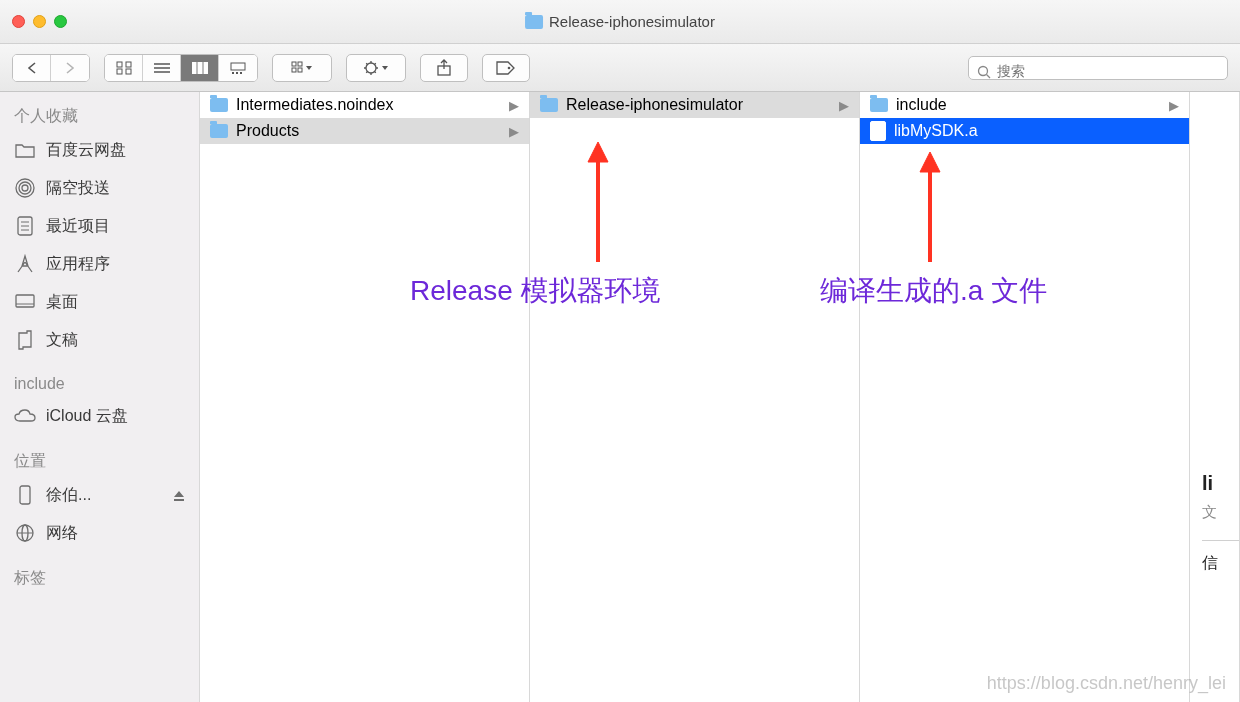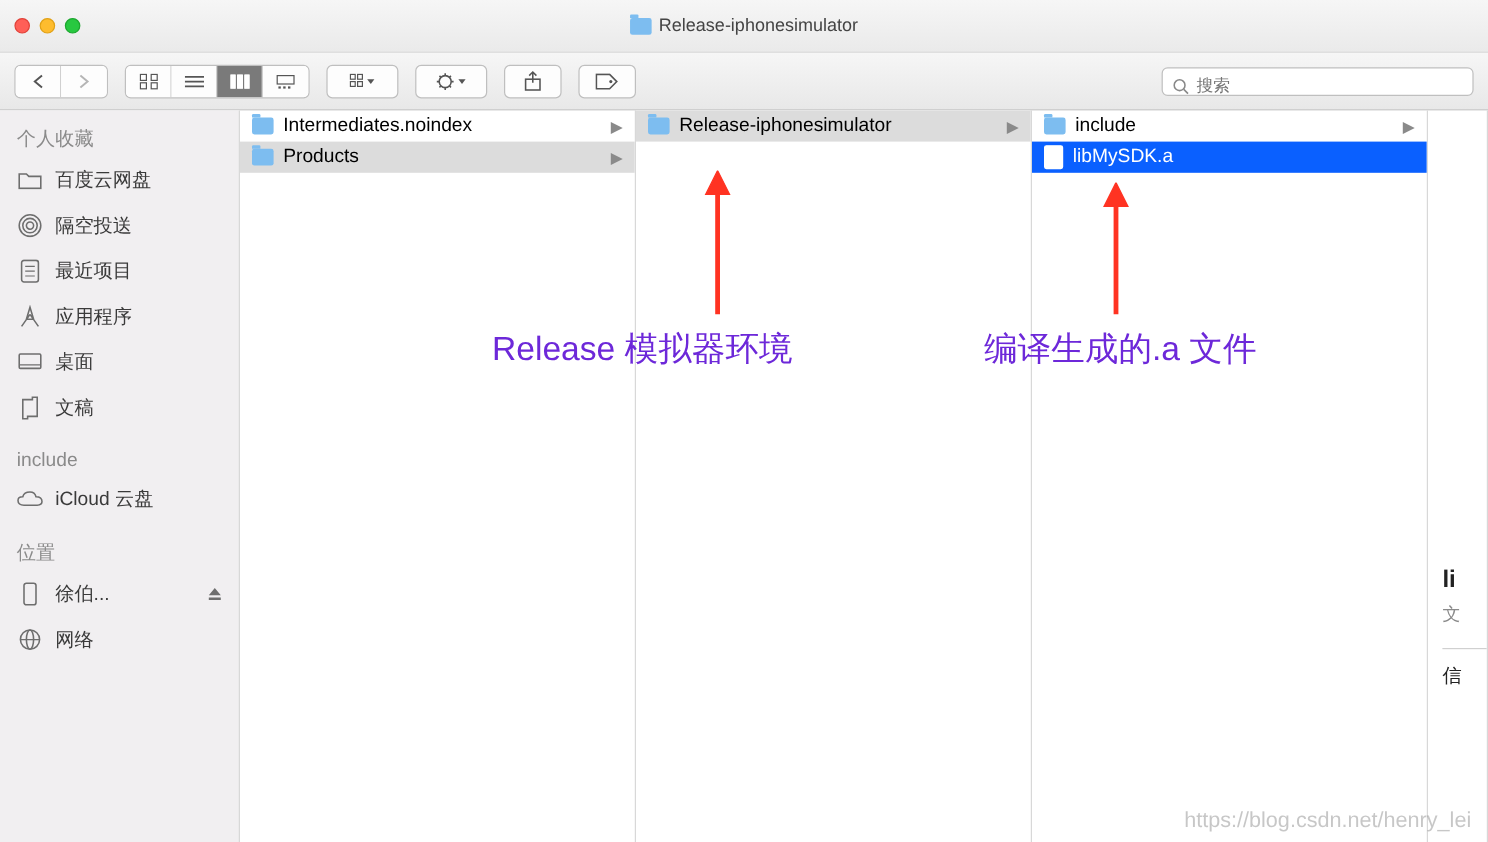--- a/index.html
+++ b/index.html
@@ -249,20 +249,21 @@
         <span class="ico">
           <svg width="20" height="20" viewBox="0 0 20 20">
             <circle cx="10" cy="10" r="8" fill="none" stroke="#6e6e6e" stroke-width="1.3"></circle>
             <ellipse cx="10" cy="10" rx="3" ry="8" fill="none" stroke="#6e6e6e" stroke-width="1.3"></ellipse>
             <line x1="2" y1="10" x2="18" y2="10" stroke="#6e6e6e"></line>
           </svg>
         </span>
         <span>网络</span>
       </div>
 
+    <div class="sb-header" style="margin-top:10px">标签</div>
   </div>
 
   <div class="columns">
 
     <div class="col col1">
       <div class="row">
           <div class="folder-ico-sm"></div>
           <span>Intermediates.noindex</span>
           <span class="chev">▶</span>
         </div>

